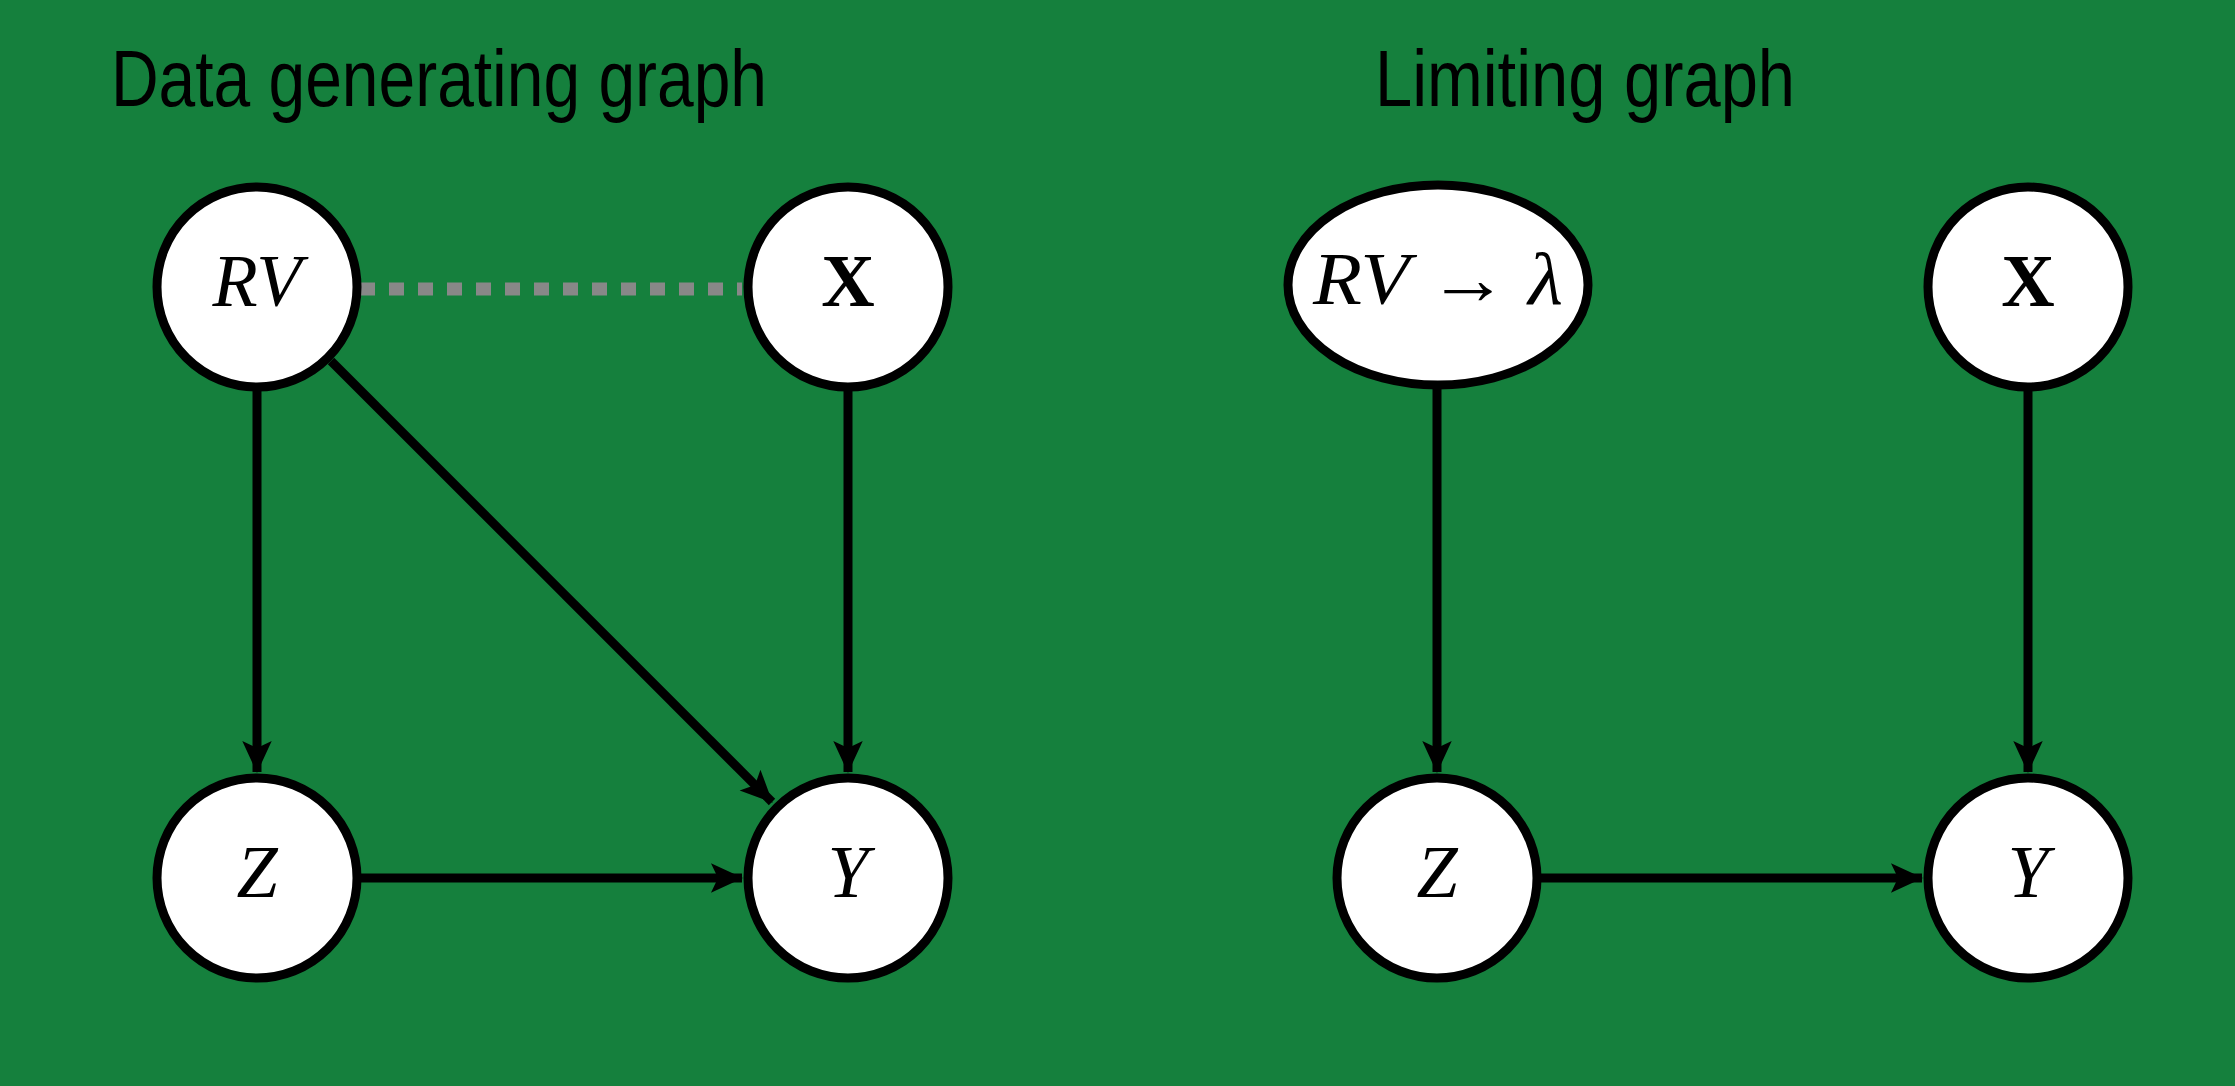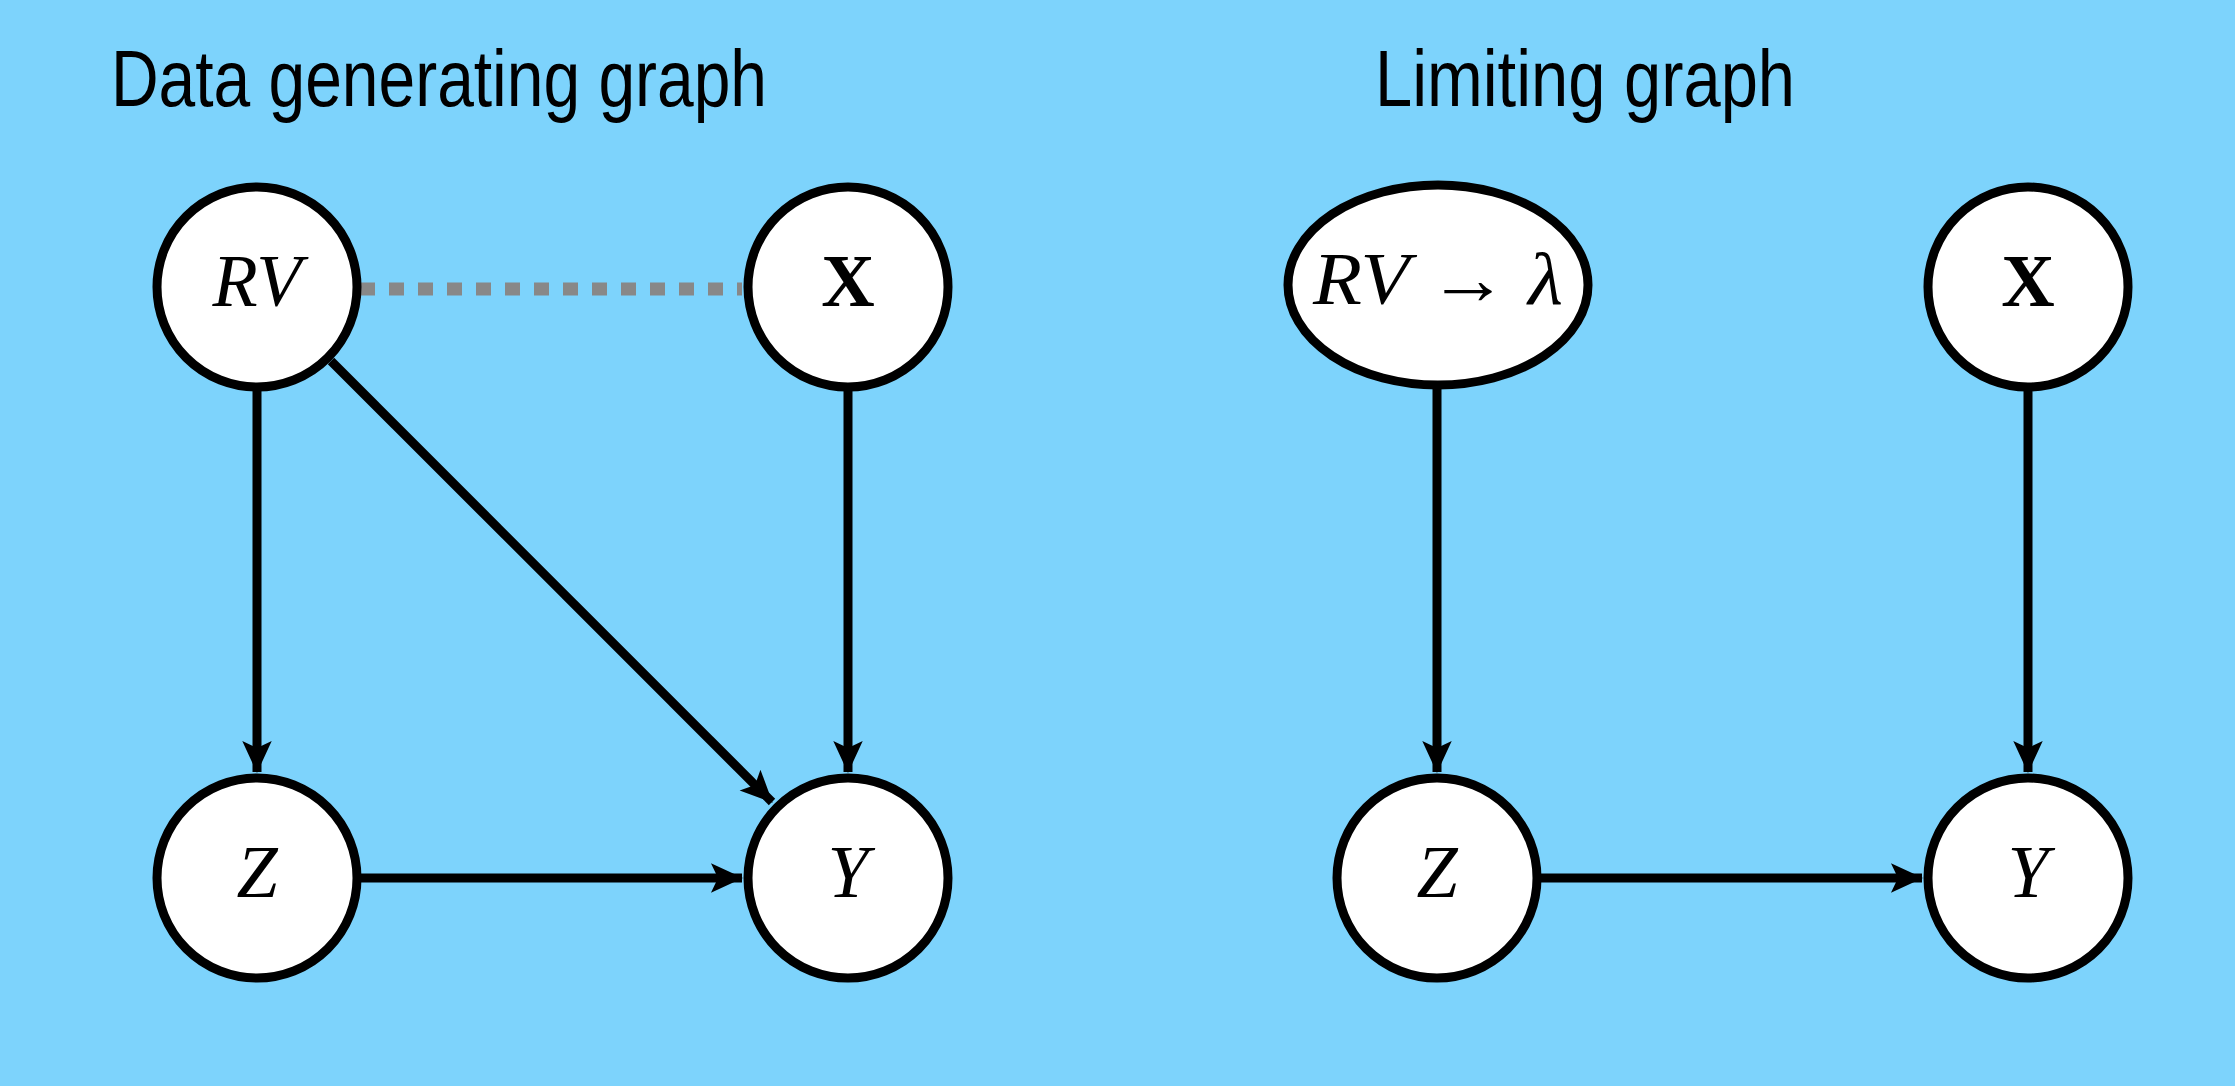--- a/index.html
+++ b/index.html
@@ -4,21 +4,21 @@
 <style>
   html, body {
     margin: 0;
     padding: 0;
     background: #ffffff;
   }
   .canvas {
     position: relative;
     width: 2235px;
     height: 1086px;
-    background: #7dd3fc;
+    background: #15803d;
     overflow: hidden;
   }
   svg.fig {
     position: absolute;
     left: 0;
     top: 0;
     display: block;
   }
   .node {
     fill: #ffffff;

